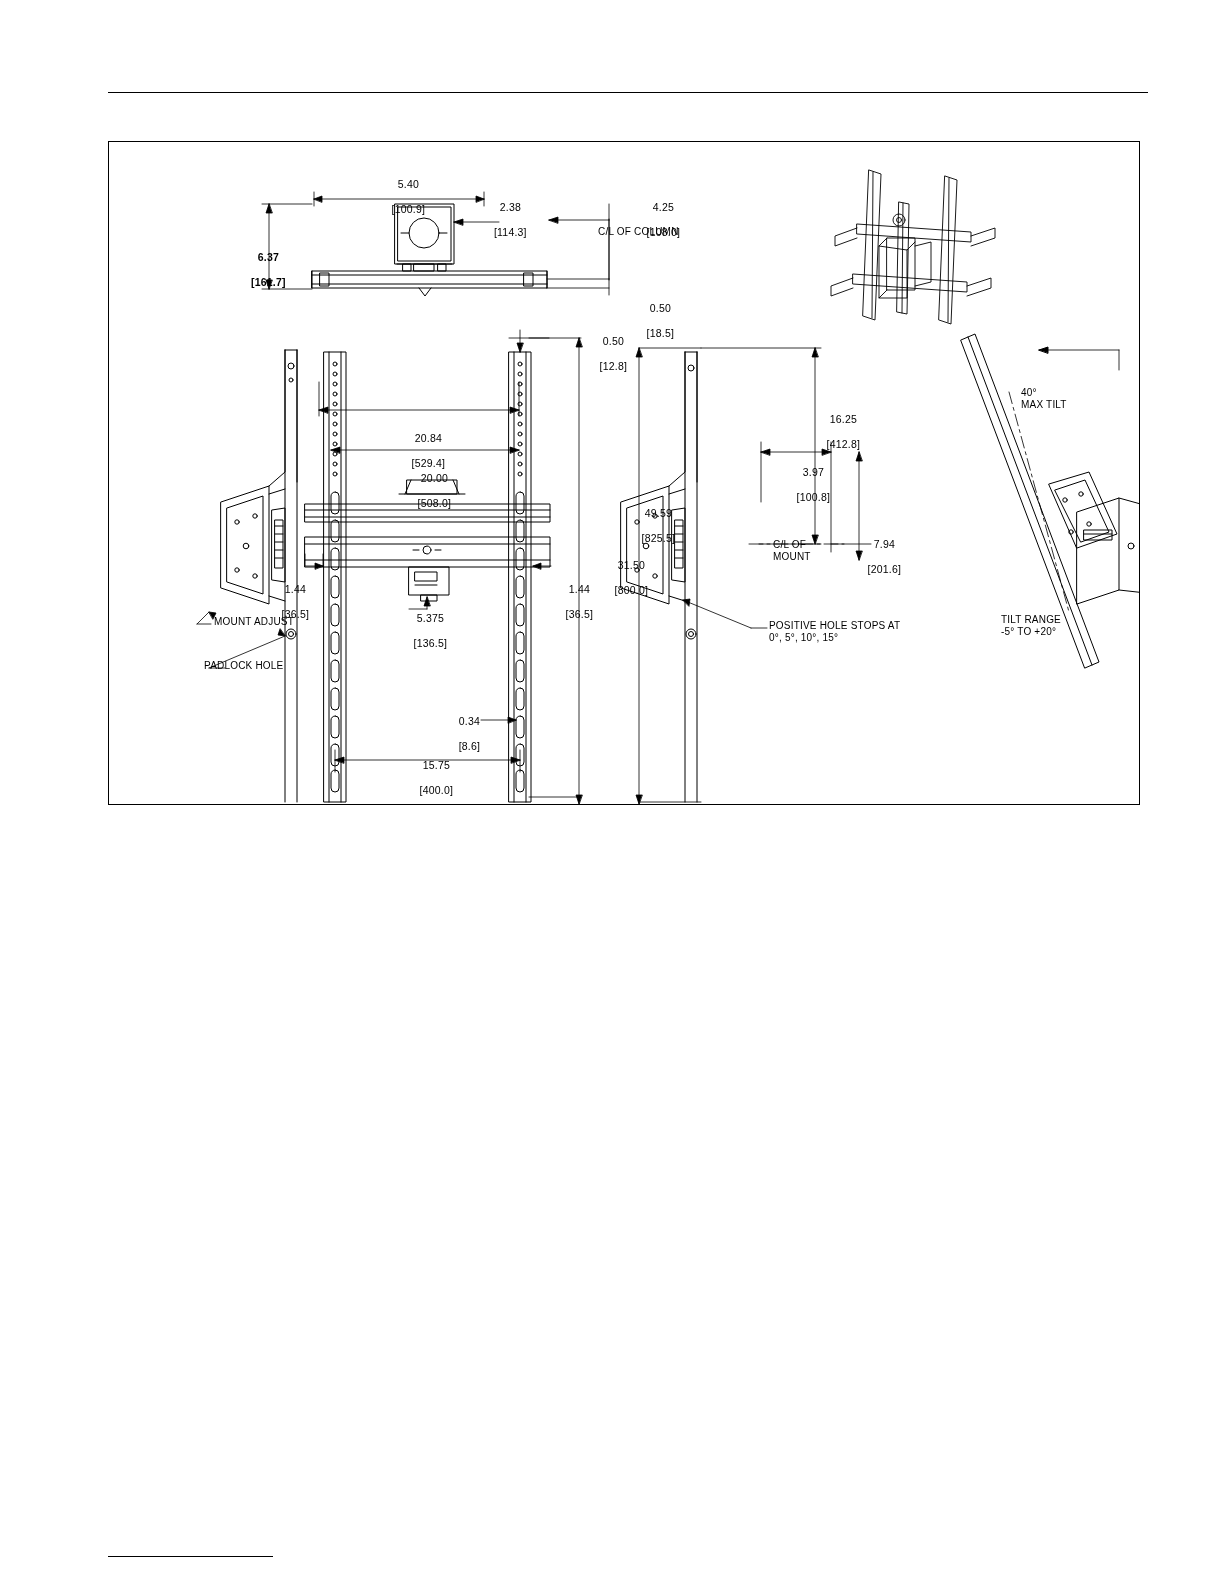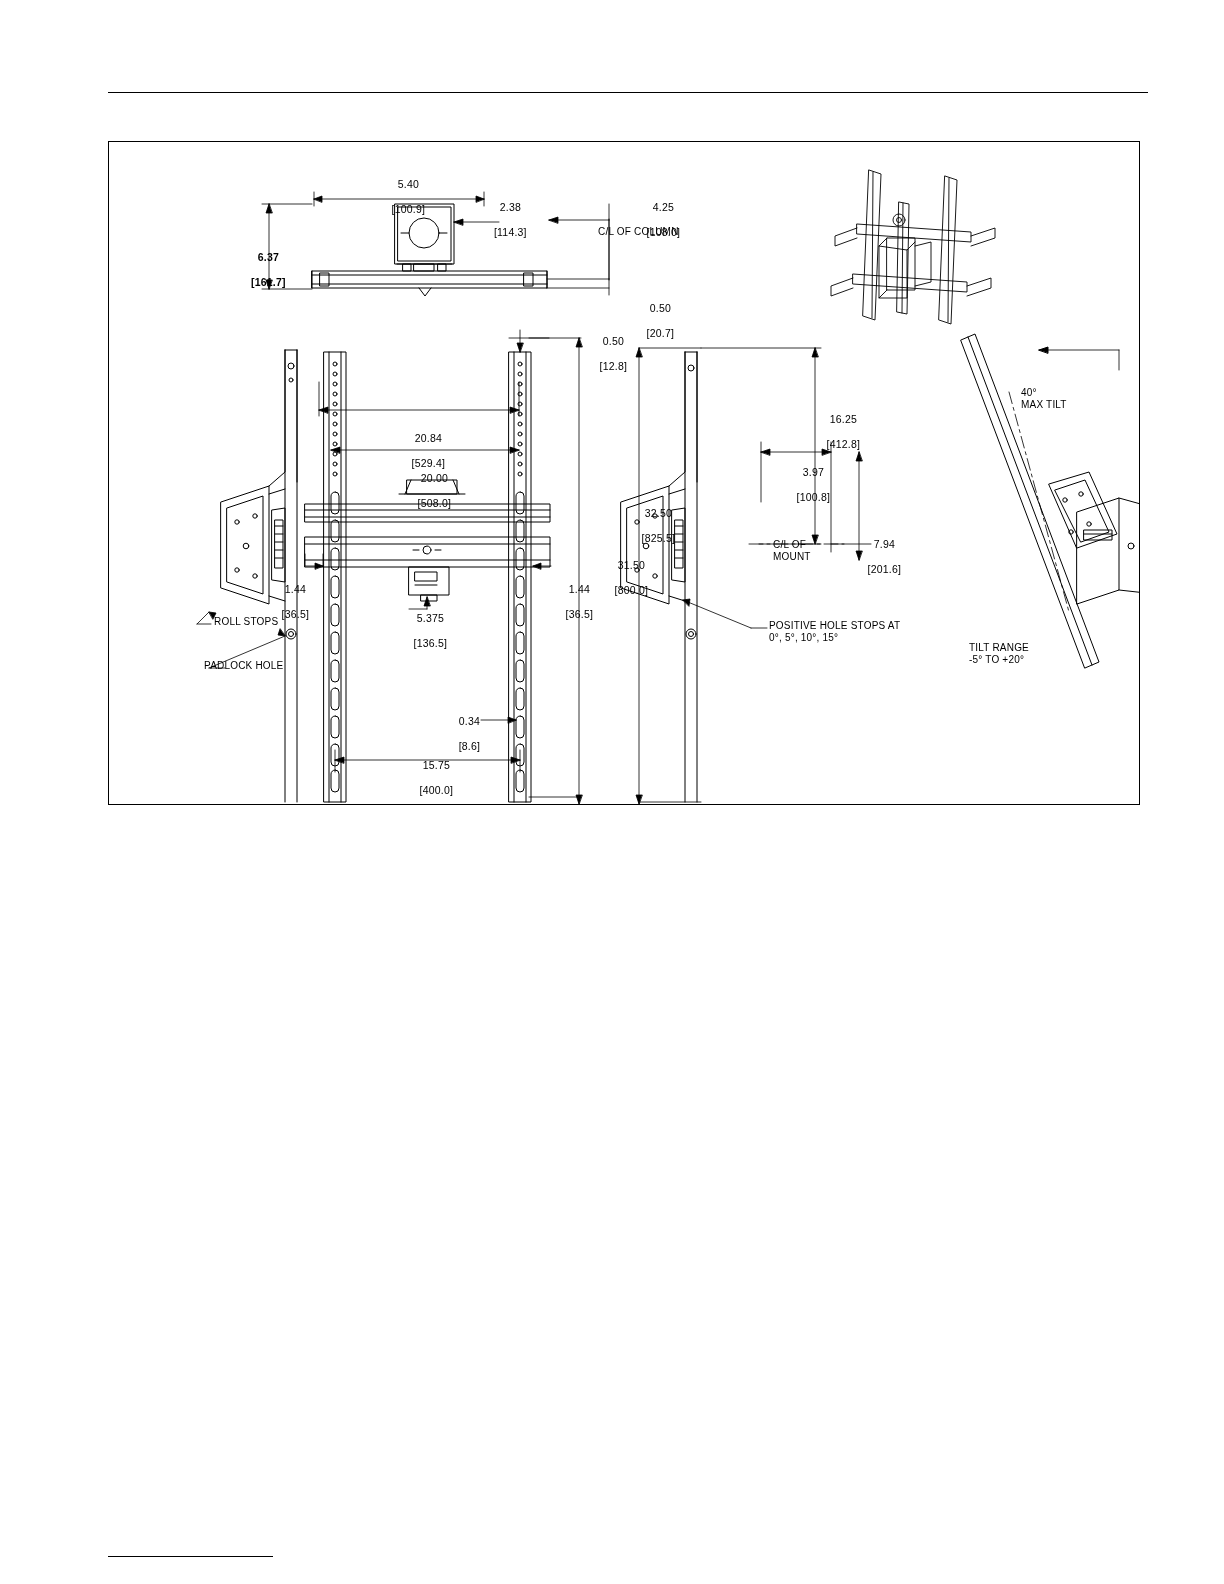--- a/index.html
+++ b/index.html
@@ -408,21 +408,21 @@
 
     <div class="note center" style="left:489px; top:84px; width:115px;">C/L OF COLUMN</div>
 
     <div class="dim" style="left:110px; top:96px; width:80px;font-weight:bold;">
       <span>6.37</span><br>
       <span>[161.7]</span>
     </div>
 
     <div class="dim" style="left:502px; top:147px; width:80px;">
       <span>0.50</span><br>
-      <span>[20.7]</span>
+      <span>[18.5]</span>
     </div>
 
     <div class="dim" style="left:455px; top:180px; width:80px;">
       <span>0.50</span><br>
       <span>[12.8]</span>
     </div>
 
     <div class="dim" style="left:270px; top:277px; width:80px;">
       <span>20.84</span><br>
       <span>[529.4]</span>
@@ -432,21 +432,21 @@
       <span>20.00</span><br>
       <span>[508.0]</span>
     </div>
 
     <div class="dim" style="left:473px; top:404px; width:80px;">
       <span>31.50</span><br>
       <span>[800.0]</span>
     </div>
 
     <div class="dim" style="left:500px; top:352px; width:80px;">
-      <span>32.50</span><br>
+      <span>49.59</span><br>
       <span>[825.5]</span>
     </div>
 
     <div class="dim" style="left:685px; top:258px; width:80px;">
       <span>16.25</span><br>
       <span>[412.8]</span>
     </div>
 
     <div class="dim" style="left:655px; top:311px; width:80px;">
       <span>3.97</span><br>
@@ -479,30 +479,30 @@
     <div class="dim" style="left:316px; top:560px; width:70px;">
       <span>0.34</span><br>
       <span>[8.6]</span>
     </div>
 
     <div class="dim" style="left:278px; top:604px; width:80px;">
       <span>15.75</span><br>
       <span>[400.0]</span>
     </div>
 
-    <div class="note left" style="left:105px; top:474px;">ROLL STOPS</div>
+    <div class="note left" style="left:105px; top:474px;">MOUNT ADJUST</div>
 
     <div class="note left" style="left:95px; top:518px;">PADLOCK HOLE</div>
 
     <div class="note left" style="left:660px; top:478px;">POSITIVE HOLE STOPS AT
 0°, 5°, 10°, 15°</div>
 
     <div class="note center" style="left:912px; top:245px; width:90px;">40°
 MAX TILT</div>
 
-    <div class="note center" style="left:860px; top:472px; width:120px;margin-top:28px;">TILT RANGE
+    <div class="note center" style="left:892px; top:472px; width:120px;">TILT RANGE
 -5° TO +20°</div>
 
   </div>
 
   <div class="footer-rule"></div>
 
 </div>
 
 </body></html>

